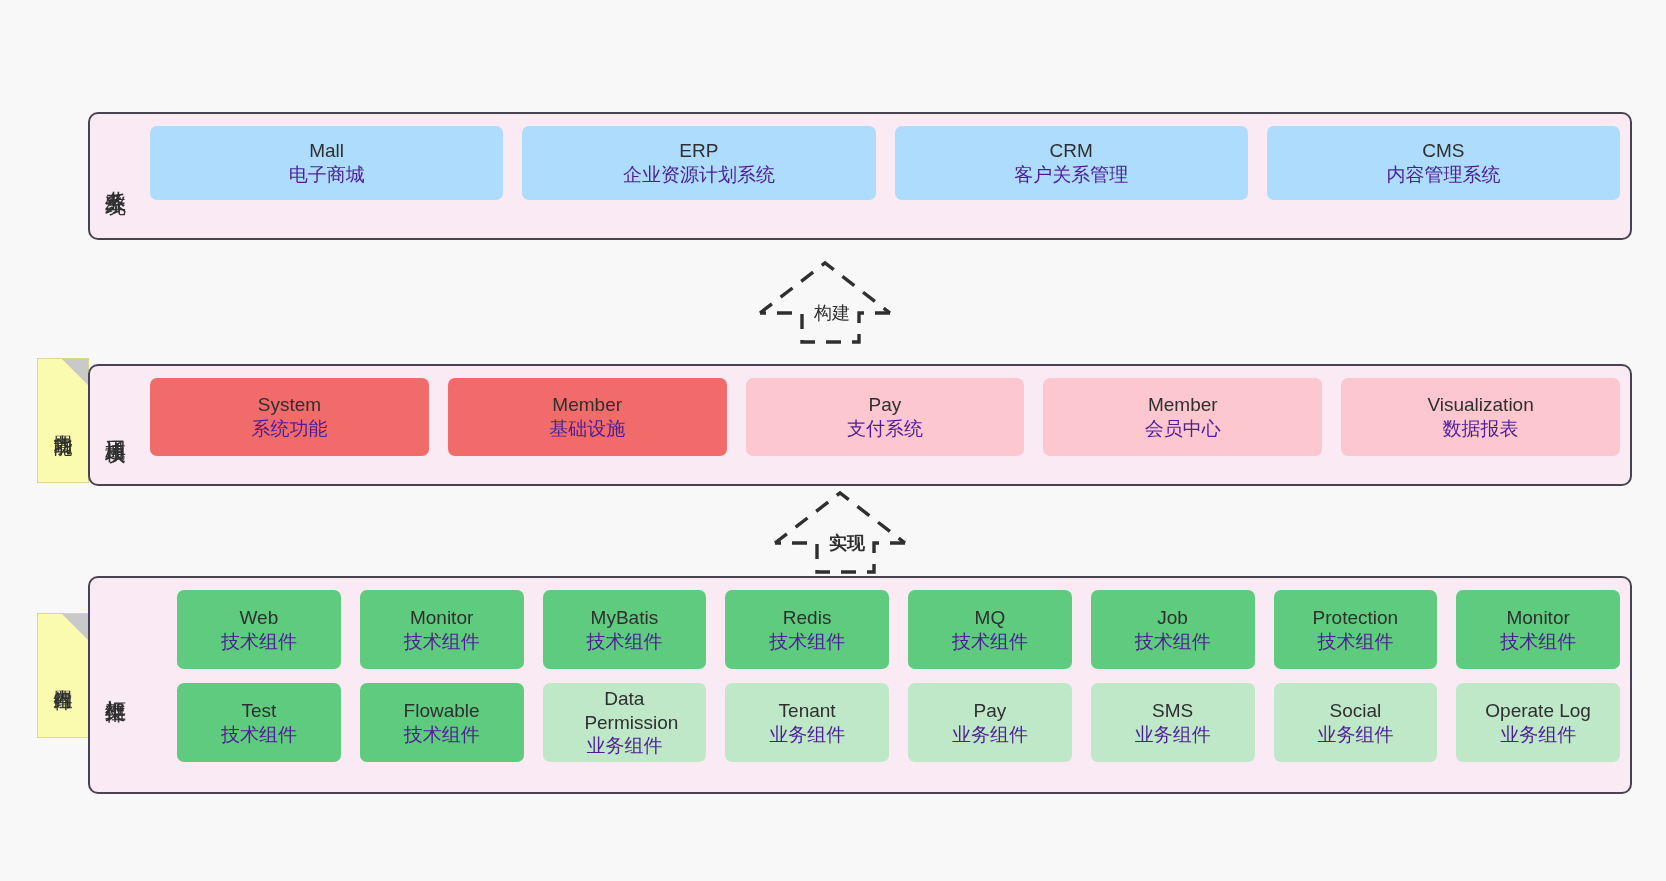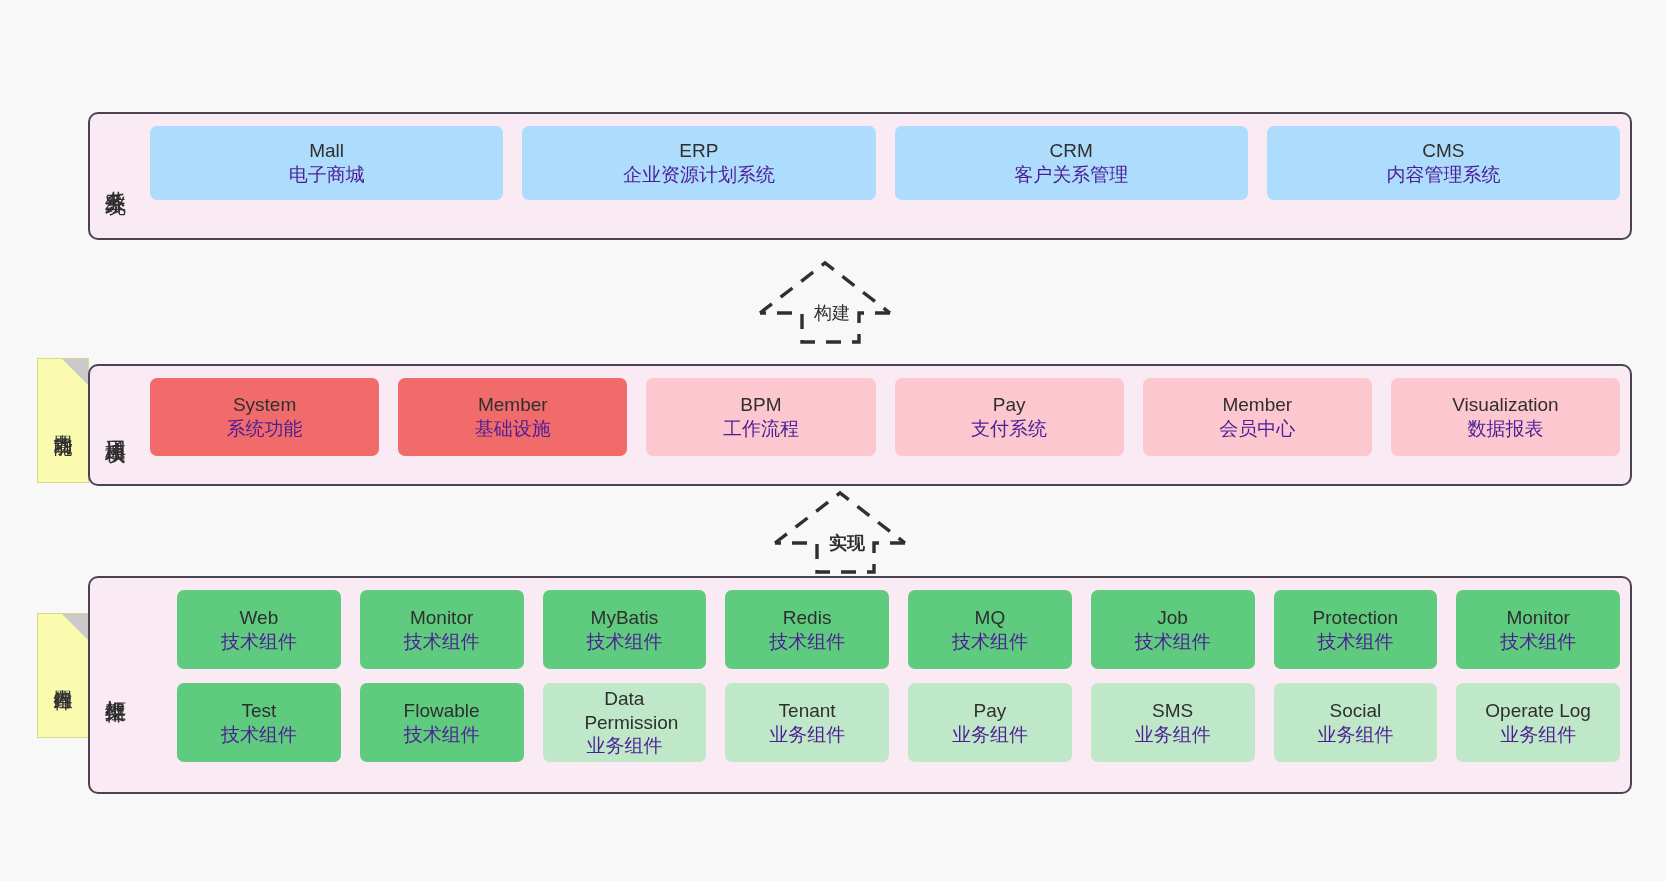--- a/index.html
+++ b/index.html
@@ -191,24 +191,20 @@
         <div class="card red">
           <span class="t-en">System</span>
           <span class="t-cn">系统功能</span>
         </div>
 
         <div class="card red">
           <span class="t-en">Member</span>
           <span class="t-cn">基础设施</span>
         </div>
 
-        <div class="card pink">
-          <span class="t-en">BPM</span>
-          <span class="t-cn">工作流程</span>
-        </div>
 
         <div class="card pink">
           <span class="t-en">Pay</span>
           <span class="t-cn">支付系统</span>
         </div>
 
         <div class="card pink">
           <span class="t-en">Member</span>
           <span class="t-cn">会员中心</span>
         </div>

